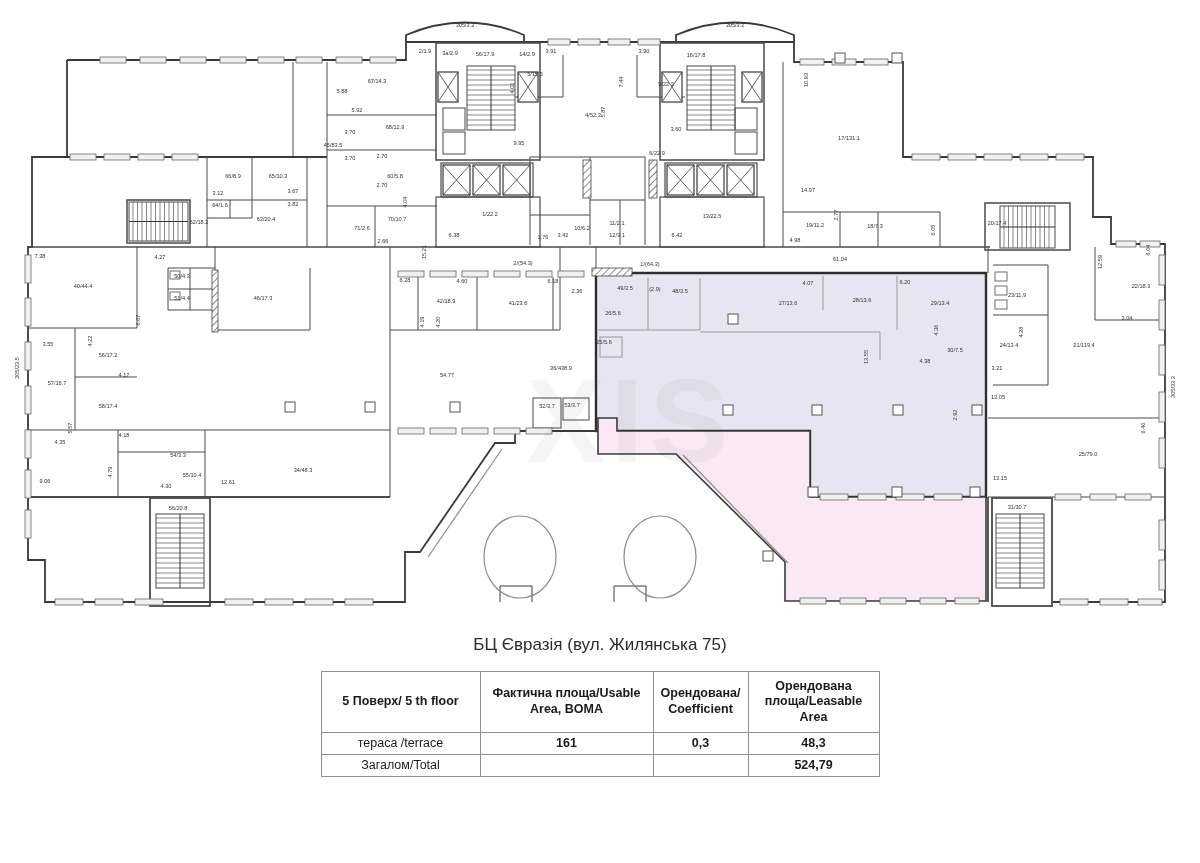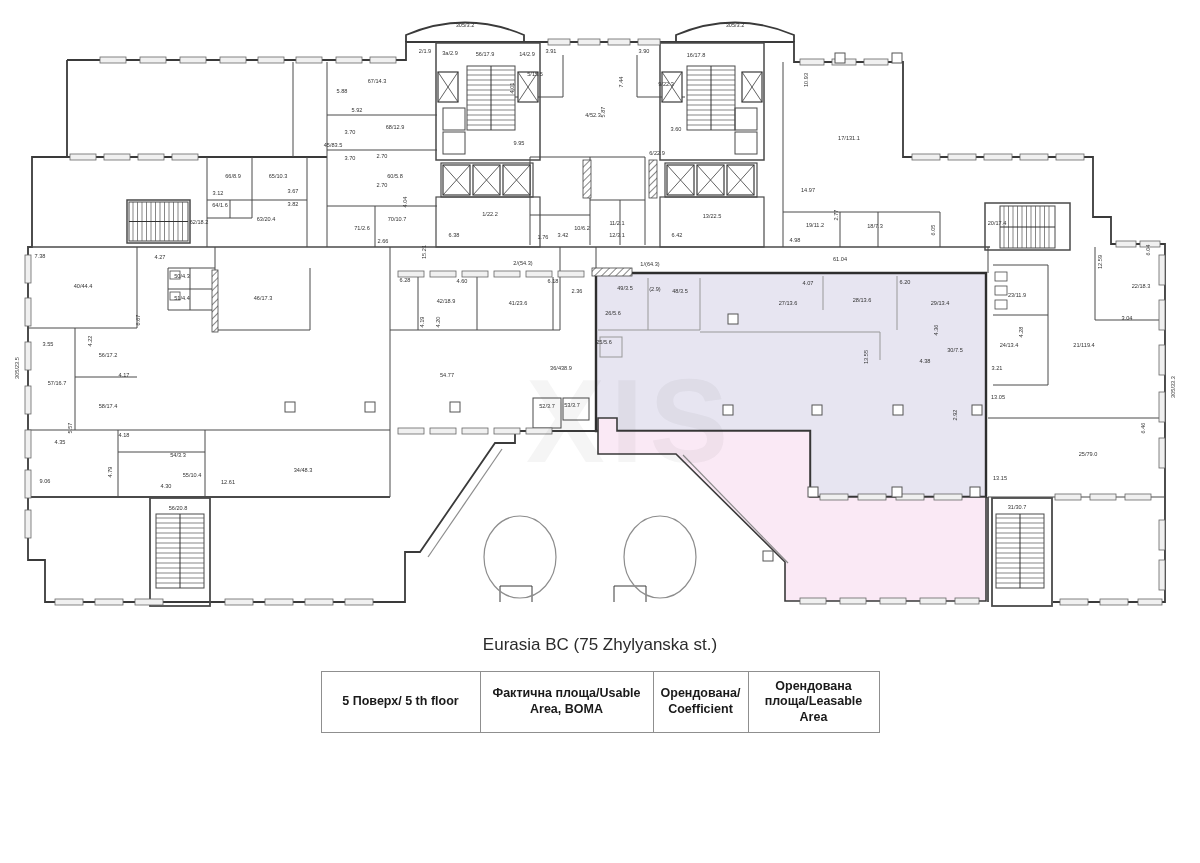--- a/index.html
+++ b/index.html
@@ -487,25 +487,37 @@
         <text x="1088" y="456" font-size="5.6" text-anchor="middle" fill="#333">25/79.0</text>
         <text x="1145" y="428" font-size="5.6" text-anchor="middle" fill="#333" transform="rotate(-90 1145 428)">6.46</text>
         <text x="1000" y="480" font-size="5.6" text-anchor="middle" fill="#333">13.15</text>
         <text x="1017" y="297" font-size="5.6" text-anchor="middle" fill="#333">23/11.9</text>
         <text x="1017" y="509" font-size="5.6" text-anchor="middle" fill="#333">31/30.7</text>
       </g>
   </svg>
 </div>
 
 <div class="titles">
-  <div class="title-line">Eurasia BC (75 Zhylyanska st.)</div>
+  <div class="title-line">БЦ Євразія (вул. Жилянська 75)</div>
 </div>
 
 <table class="area-table">
   <tbody>
       <tr>
     <th class="c0">5 Поверх/ 5 th floor</th>
     <th class="c1">Фактична площа/Usable Area, BOMA</th>
     <th class="c2">Орендована/ Coefficient</th>
     <th class="c3">Орендована площа/Leasable Area</th>
   </tr>
+  <tr class="body-row">
+    <td>тераса /terrace</td>
+    <td class="val">161</td>
+    <td class="val">0,3</td>
+    <td class="val">48,3</td>
+  </tr>
+  <tr class="body-row">
+    <td>Загалом/Total</td>
+    <td class="val"></td>
+    <td class="val"></td>
+    <td class="val">524,79</td>
+  </tr>
 </tbody>
   </table>
 
 </body></html>

